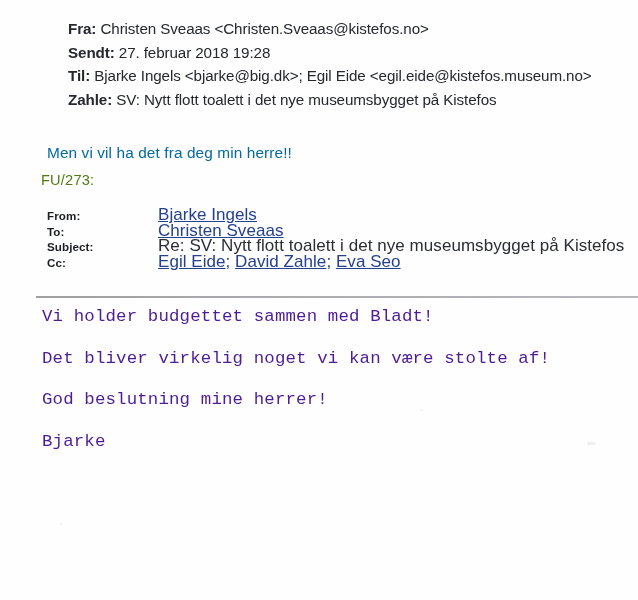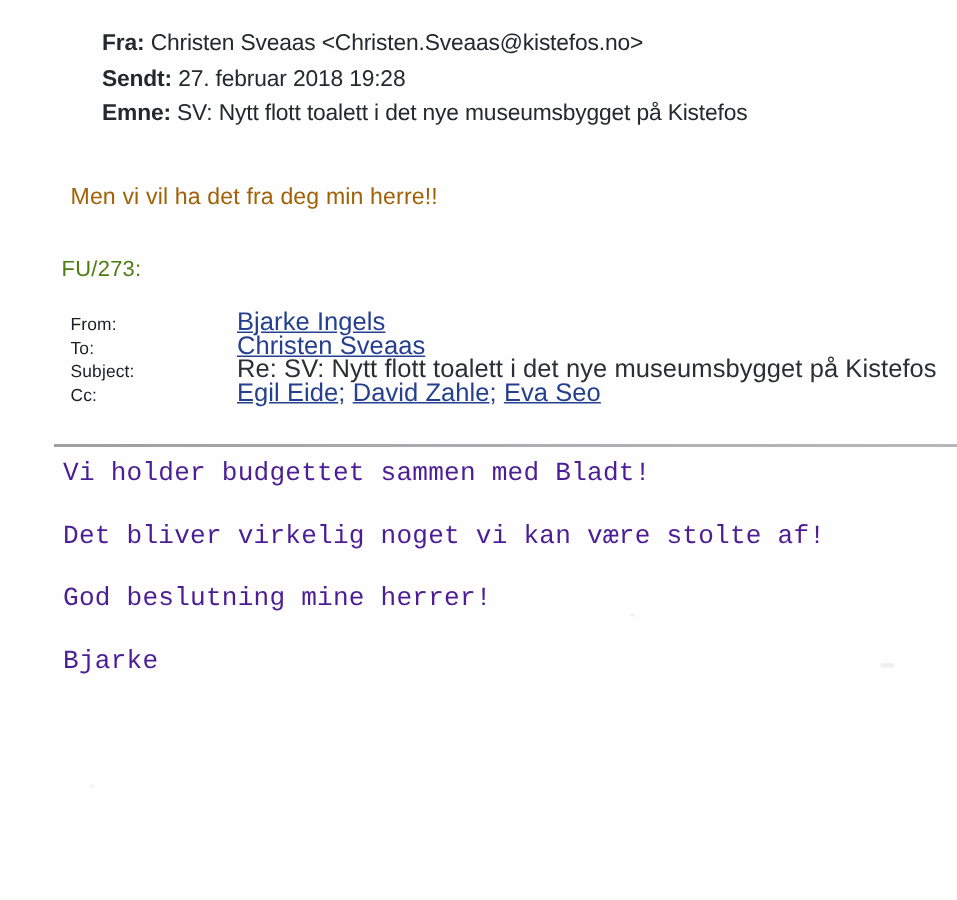--- a/index.html
+++ b/index.html
@@ -52,24 +52,24 @@
     font-weight: bold;
   }
   .hdr-line .val {
     font-weight: normal;
   }
 
   
   .quote-line {
     position: absolute;
     left: 47px;
-    top: 121px;
+    top: 142px;
     font-size: 15.4px;
     line-height: 22px;
-    color: #a16207;
+    color: #0369a1;
     letter-spacing: .1px;
     white-space: nowrap;
   }
 
   
   .ref-code {
     position: absolute;
     left: 41px;
     top: 170px;
     font-size: 14.6px;
@@ -88,21 +88,21 @@
   .ih-row {
     display: flex;
     align-items: baseline;
     height: 15.6px;
     white-space: nowrap;
   }
   .ih-label {
     width: 111px;
     flex: 0 0 111px;
     font-size: 11.6px;
-    font-weight: normal;
+    font-weight: bold;
     color: #1b1e24;
     letter-spacing: .1px;
   }
   .ih-value {
     font-size: 17px;
     color: #2b2e34;
     letter-spacing: .05px;
   }
   .ih-value .link {
     color: #25408f;
@@ -155,21 +155,25 @@
   <div class="outer-header">
     <div class="hdr-line">
       <span class="lbl">Fra:</span>
       <span class="val">Christen Sveaas &lt;Christen.Sveaas@kistefos.no&gt;</span>
     </div>
     <div class="hdr-line">
       <span class="lbl">Sendt:</span>
       <span class="val">27. februar 2018 19:28</span>
     </div>
     <div class="hdr-line">
-      <span class="lbl">Emne:</span>
+      <span class="lbl">Til:</span>
+      <span class="val">Bjarke Ingels &lt;bjarke@big.dk&gt;; Egil Eide &lt;egil.eide@kistefos.museum.no&gt;</span>
+    </div>
+    <div class="hdr-line">
+      <span class="lbl">Zahle:</span>
       <span class="val">SV: Nytt flott toalett i det nye museumsbygget på Kistefos</span>
     </div>
   </div>
 
   <div class="quote-line">Men vi vil ha det fra deg min herre!!</div>
 
   <div class="ref-code">FU/273:</div>
 
   <div class="inner-header">
 

